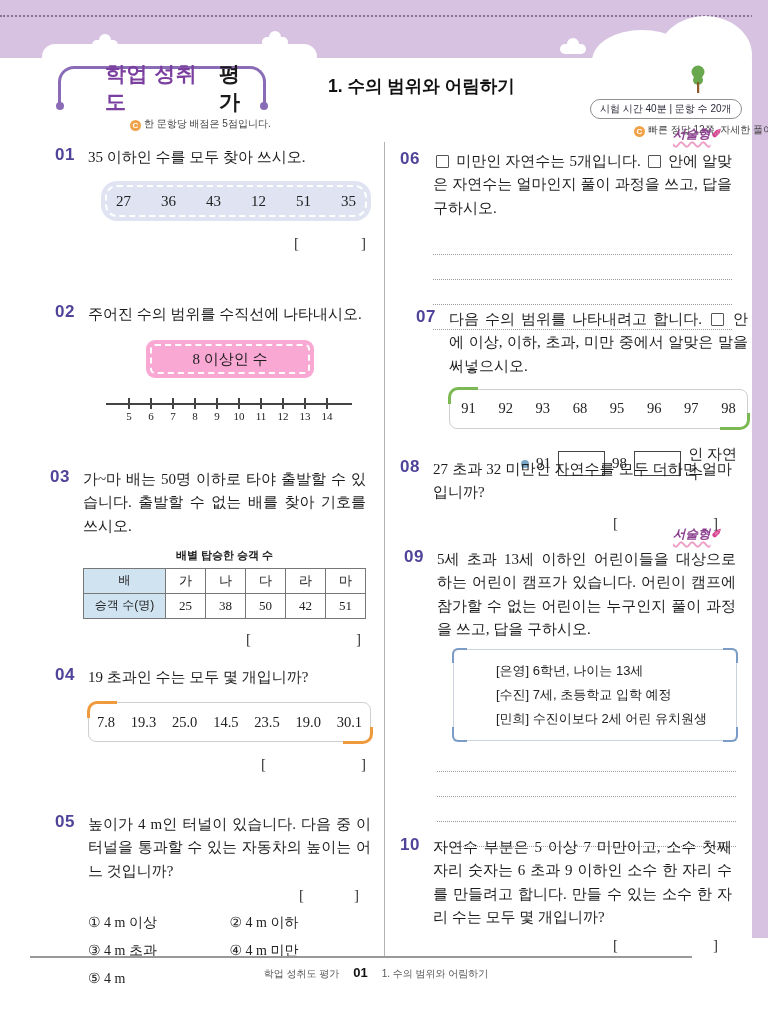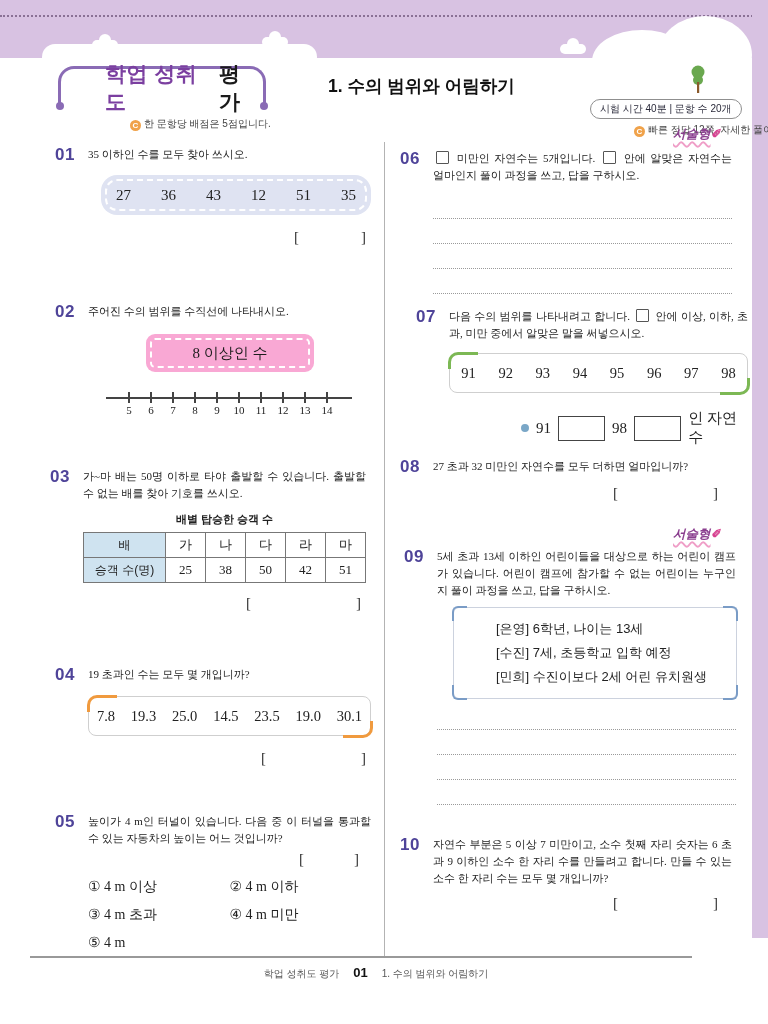--- a/index.html
+++ b/index.html
@@ -47,21 +47,21 @@
   .stamp-1 { left:392px; top:126px; }
   .stamp-2 { left:392px; top:526px; }
 
   .divider { position:absolute; left:384px; top:142px; width:1px; height:816px; background:#b3b3b3; }
 
   
   .q { position:absolute; }
   .qnum { position:absolute; left:0; top:-1px; font-size:17px; font-weight:800; color:#4f4499;
     font-family:"Liberation Sans","DejaVu Sans",sans-serif; letter-spacing:0.5px; }
   .qbody { margin-left:33px; }
-  .qtext { font-size:11px; line-height:1.55; text-align:justify; color:#1c1c1c; }
+  .qtext { font-size:15px; line-height:1.55; text-align:justify; color:#1c1c1c; }
 
   .ans-row { display:flex; justify-content:flex-end; font-size:15px; color:#333; }
 
   .num-strip { background:#dfe3f2; border-radius:16px; outline:2px dashed #ffffff; outline-offset:-6px;
     display:flex; justify-content:space-around; align-items:center; height:40px; font-size:15px; color:#222; }
 
   .range-box { background:#f9a8d4; border-radius:9px; outline:2px dashed #ffffff; outline-offset:-6px;
     width:168px; height:38px; display:flex; align-items:center; justify-content:center; font-size:15px; }
 
   .numline { position:relative; margin:20px 0 0 30px; width:220px; height:30px; }
@@ -313,21 +313,21 @@
 <div class="q" style="left:416px; top:308px; width:332px;">
   <span class="qnum">07</span>
   <div class="qbody">
     <div class="qtext"><span>다음 수의 범위를 나타내려고 합니다.</span> <span class="blank-sq"></span> <span>안에 이상, 이하, 초과, 미만 중에서 알맞은 말을 써넣으시오.</span></div>
     <div class="corner-box" style="margin-top:11px;">
       <span class="big-ctl green"></span>
       <span class="big-cbr green"></span>
       <span>91</span>
         <span>92</span>
         <span>93</span>
-        <span>94</span>
+        <span>68</span>
         <span>95</span>
         <span>96</span>
         <span>97</span>
         <span>98</span>
     </div>
     <div class="fill-line">
       <span class="donut"></span>
       <span>91</span>
       <span class="blank-box"></span>
       <span>98</span>

